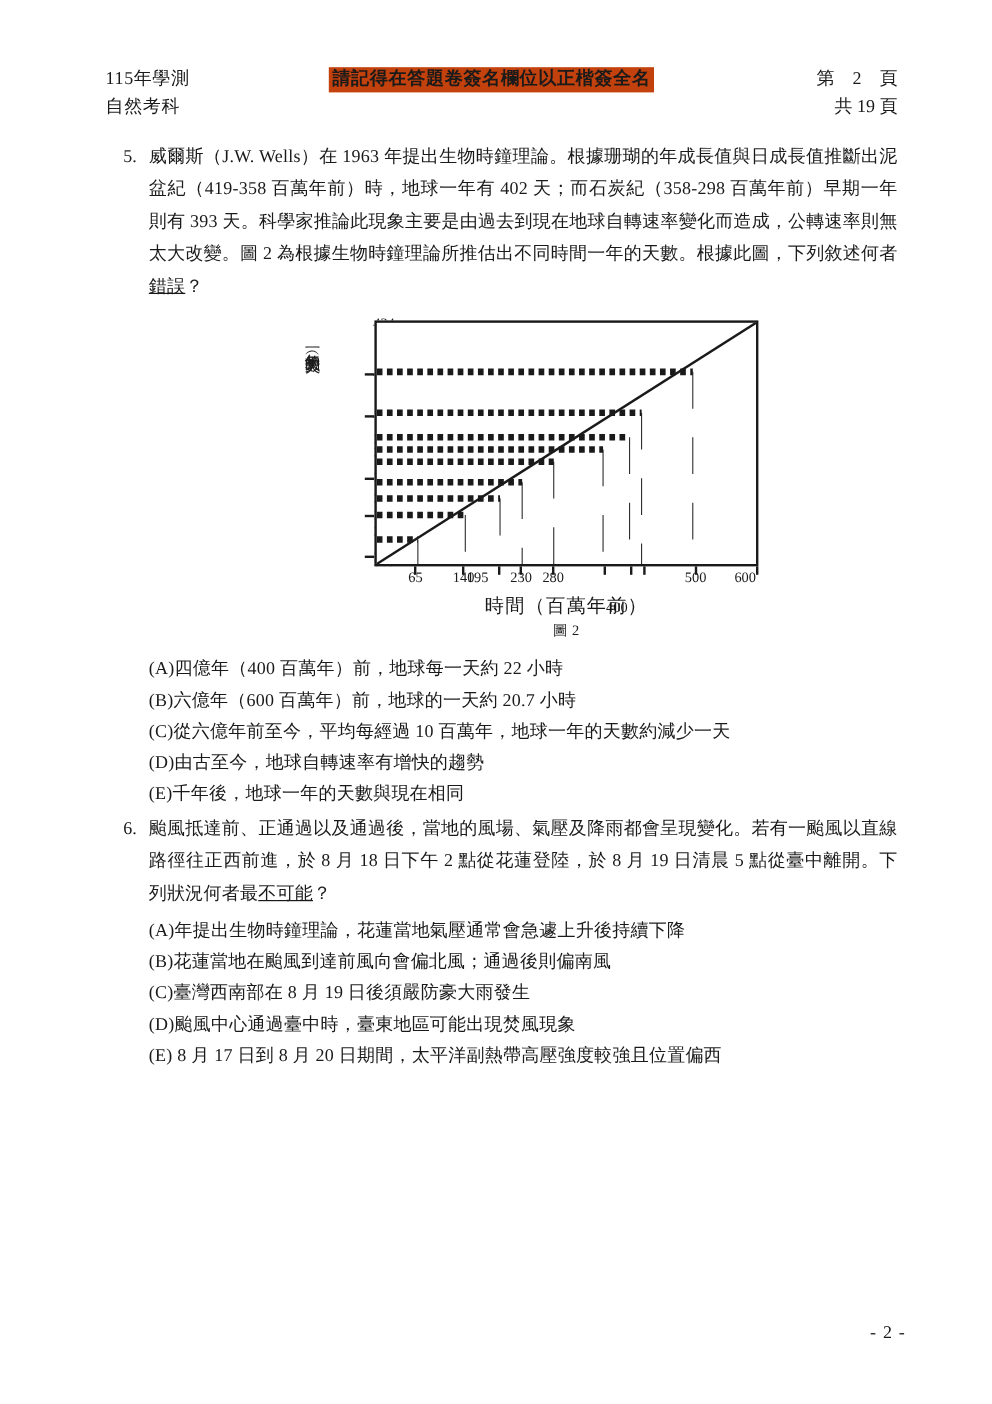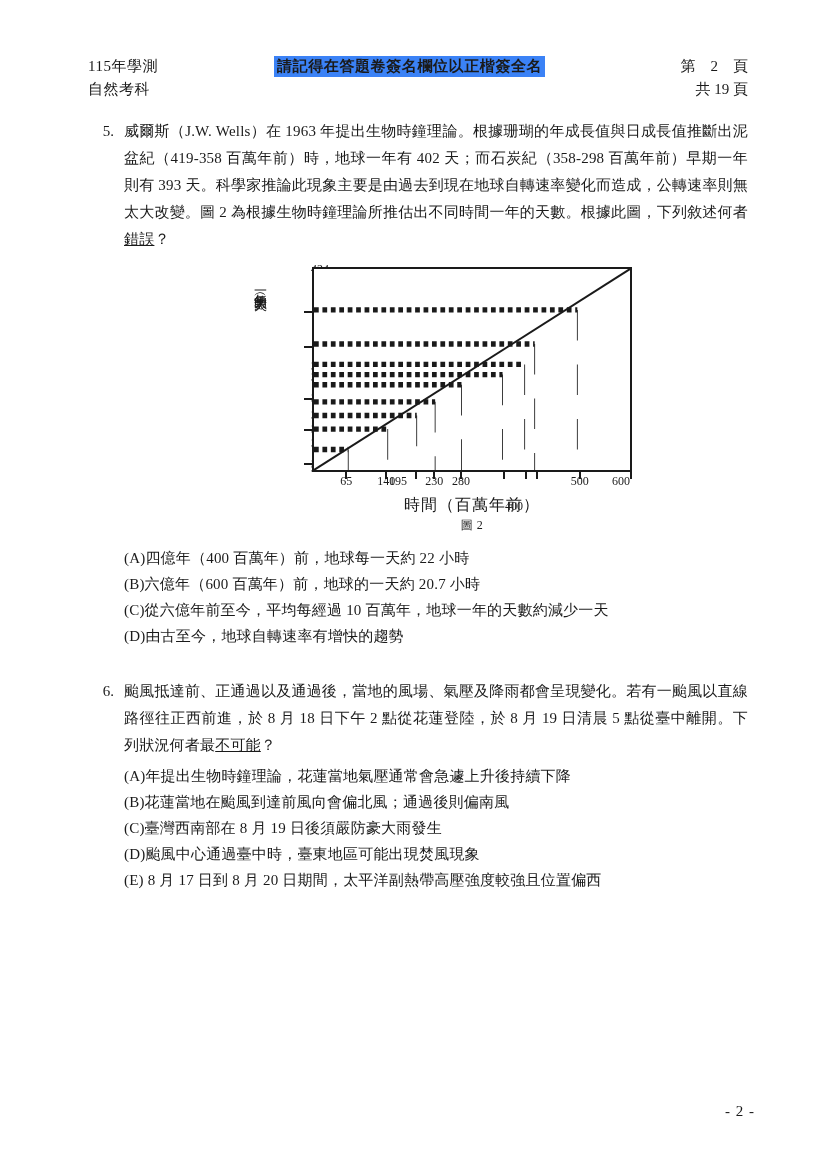--- a/index.html
+++ b/index.html
@@ -37,21 +37,21 @@
     top: 0;
     font-size: 15px;
     line-height: 23px;
     letter-spacing: 0.5px;
   }
   .hdr-left div { white-space: nowrap; }
   .hdr-center {
     position: absolute;
     left: 186px;
     top: 1px;
-    background: #3b82f6;
+    background: #c2410c;
     padding: 1px 3px;
     font-size: 15px;
     line-height: 19px;
     font-weight: 600;
     letter-spacing: 0.6px;
     white-space: nowrap;
   }
   .hdr-right {
     position: absolute;
     right: 0;
@@ -301,20 +301,21 @@
           <div class="xlab">時間（百萬年前）</div>
           <div class="fig-caption">圖 2</div>
         </div>
       </div>
 
       <div class="options">
         <div class="opt">(A)四億年（400 百萬年）前，地球每一天約 22 小時</div>
         <div class="opt">(B)六億年（600 百萬年）前，地球的一天約 20.7 小時</div>
         <div class="opt">(C)從六億年前至今，平均每經過 10 百萬年，地球一年的天數約減少一天</div>
         <div class="opt">(D)由古至今，地球自轉速率有增快的趨勢</div>
+        <div class="opt">(E)千年後，地球一年的天數與現在相同</div>
       </div>
     </div>
   </div>
 
   <div class="question" id="q6">
     <div class="q-num">6.</div>
     <div class="q-body">
       <div class="q-stem"><span>颱風抵達前、正通過以及通過後，當地的風場、氣壓及降雨都會呈現變化。若有一颱風以直線路徑往正西前進，於 8 月 18 日下午 2 點從花蓮登陸，於 8 月 19 日清晨 5 點從臺中離開。下列狀況何者最</span><span class="u">不可能</span><span>？</span></div>
       <div class="options">
         <div class="opt">(A)年提出生物時鐘理論，花蓮當地氣壓通常會急遽上升後持續下降</div>

